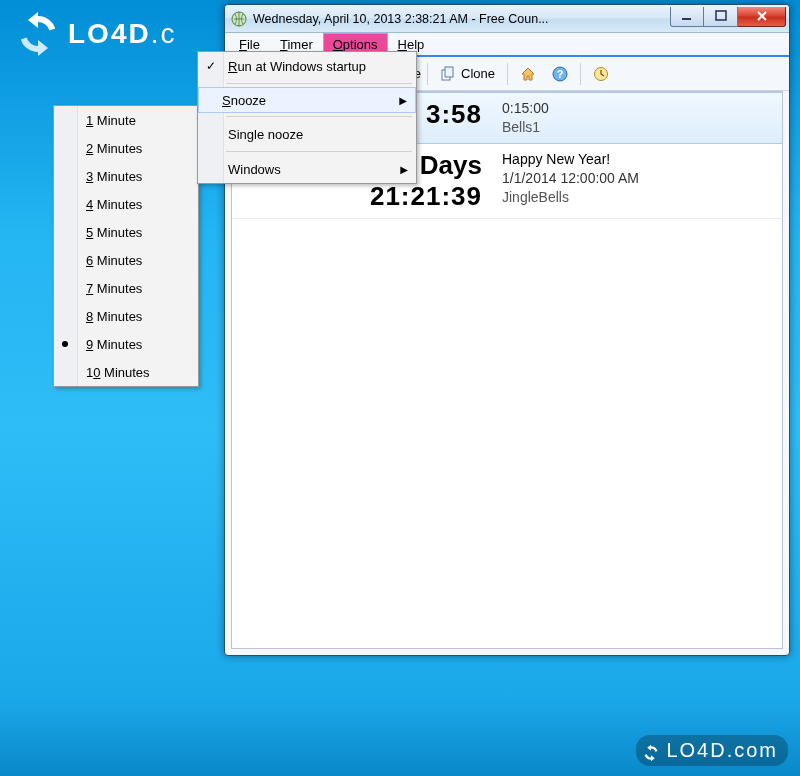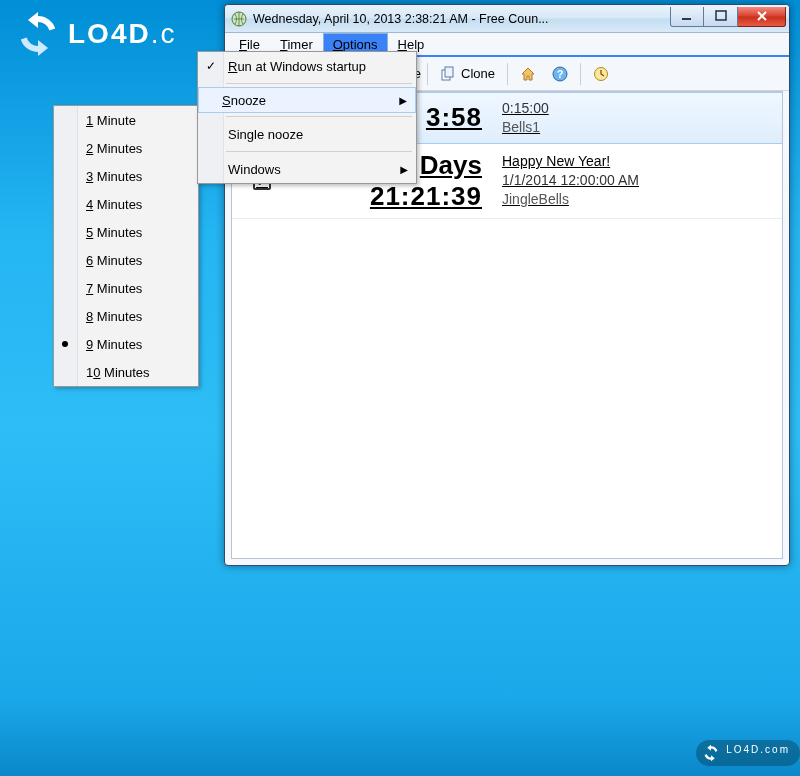--- a/index.html
+++ b/index.html
@@ -14,29 +14,29 @@
     font-size: 28px; font-weight: 400; letter-spacing: 2px;
   }
   .logo .arrows {
     width: 48px; height: 48px; position: relative; margin-right: 6px;
   }
   .logo .arrows svg { width: 48px; height: 48px; }
   .logo .dotcom { font-weight:300; }
 
   
   .watermark {
-    position: absolute; right: 0; bottom: 10px; display:flex; align-items:flex-start;
+    position: absolute; right: 12px; bottom: 10px; display:flex; align-items:flex-end;
     background: rgba(0,0,0,.25); padding: 4px 10px 4px 6px; border-radius: 14px; color:#fff;
-    font-size: 10px; letter-spacing: 2px;
+    font-size: 20px; letter-spacing: 2px;
   }
   .watermark .mini { width:18px;height:18px; margin-right:6px;}
 
   
   .window {
-    position: absolute; top: 4px; left: 224px; width: 566px; height: 562px;
+    position: absolute; top: 4px; left: 224px; width: 566px; height: 652px;
     background: #f5f8fc;
     border: 1px solid #2a4a6f; border-radius: 4px;
     box-shadow: 0 0 8px rgba(0,0,0,.4);
     display:flex; flex-direction: column;
   }
   .titlebar {
     height: 28px; display:flex; align-items:center;
     background: linear-gradient(180deg,#eaf3fb 0%,#d6e8f7 48%,#c4ddf1 52%,#d9eaf8 100%);
     border-bottom:1px solid #9fb8d0;
     border-radius: 4px 4px 0 0;
@@ -50,38 +50,37 @@
   .winbtn.max { background:linear-gradient(180deg,#eaf2fb,#c7daee); border-left:none;}
   .winbtn.close { width:48px; background:linear-gradient(180deg,#f08b80,#d9412d 48%,#c72f1b 52%,#e95b46); color:#fff; border-left:none; border-radius:0 0 3px 0; border-color:#7a2118;}
   .winbtn svg{pointer-events:none;}
 
   .menubar {
     height:24px; background:#f4f7fb; display:flex; align-items:stretch; padding:0 4px; border-bottom:2px solid #3b82f6;
   }
   .menuitem {
     padding: 4px 10px 3px; font-size:13px; cursor:default; display:flex;align-items:center;
   }
-  .menuitem.open { background:#3b82f6; border:1px solid #8ab4e0; padding:3px 9px 2px;}
+  .menuitem.open { background:#ec4899; border:1px solid #8ab4e0; padding:3px 9px 2px;}
   .mn-u { text-decoration: underline; }
 
   .toolbar {
     height:34px; background:#f4f7fb; display:flex; align-items:center; padding:0 4px;
     border-bottom:1px solid #d0d6de; gap:4px;
   }
   .toolbtn { display:flex; align-items:center; padding:3px 6px; gap:5px; font-size:13px; }
   .toolbar .sep { width:1px; height:22px; background:#c8cfd8; margin:0 2px;}
   .ticon { width:16px; height:16px; display:block; }
 
   .content {
     flex:1; background:#fff; margin:0 6px 6px 6px; border:1px solid #b8c4d4; overflow:hidden;
   }
   .row {
-    display:flex; align-items:center; border-bottom:1px solid #e7ecf2;
+    display:flex; align-items:flex-start; border-bottom:1px solid #e7ecf2;
     background:#fff;
-    text-decoration:underline;
   }
   .row.sel { background: linear-gradient(180deg,#f0f7ff,#dfeefc); border:1px solid #a8cdf2; border-left:none;border-right:none;}
   .row .chk { width:60px; display:flex; align-items:center; justify-content:center; padding:12px 0;}
   .chkbox { width:18px;height:18px;border:2px solid #333;border-radius:2px; display:flex;align-items:center;justify-content:center;}
   .chkbox.checked::after{content:"✓"; font-size:14px; font-weight:bold; line-height:1;}
   .row .time { width:200px; text-align:right; padding:6px 10px 6px 0; }
   .row .time .big { font-size:26px; font-weight:bold; letter-spacing:1px;}
   .row .time .days { font-size:26px; font-weight:bold;}
   .row .meta { flex:1; padding:6px 10px; font-size:14px; line-height:1.35; }
   .meta .name{color:#000;} .meta .sched{color:#333;} .meta .sound{color:#555;}

